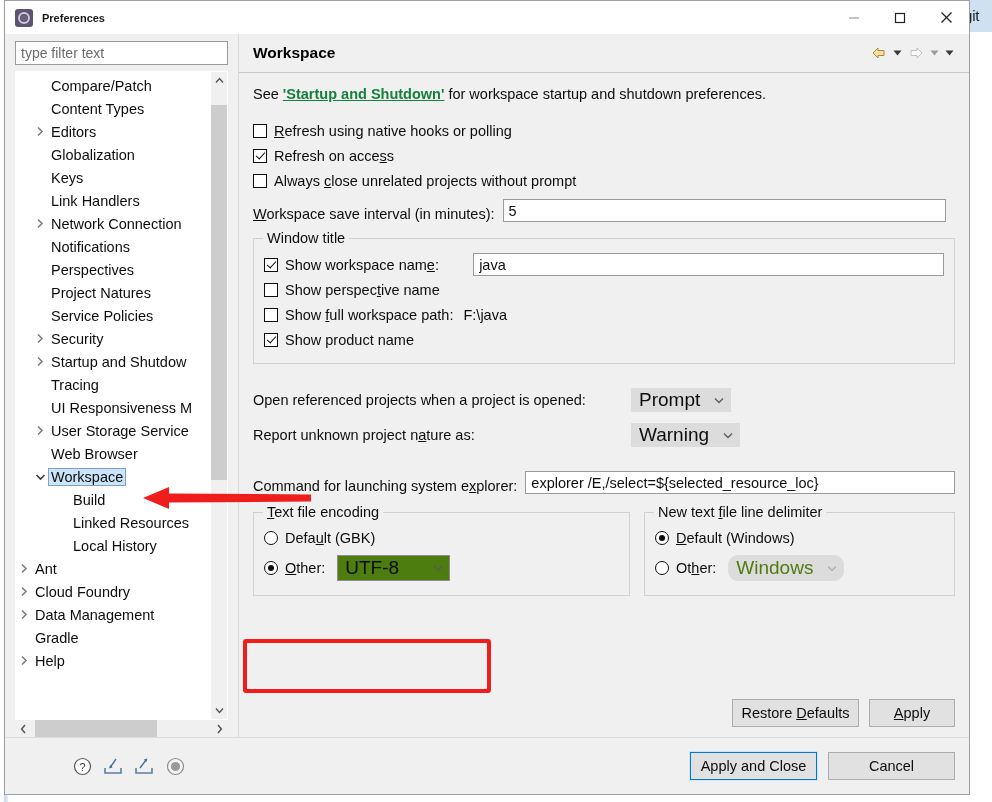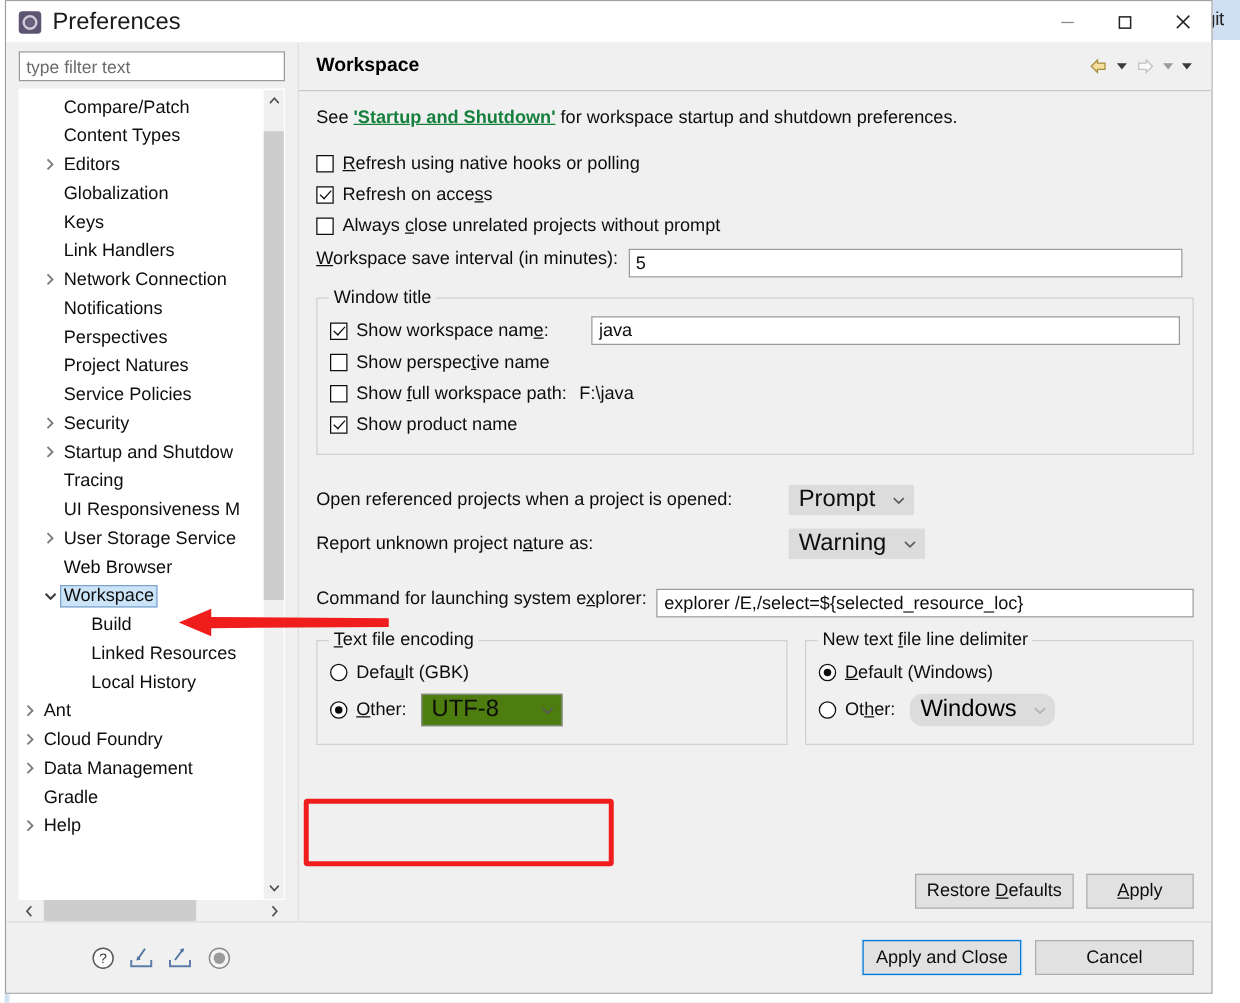--- a/index.html
+++ b/index.html
@@ -69,22 +69,23 @@
     border-radius: 50%;
     border: 2px solid #cfcada;
     box-sizing: border-box;
   }
   #app-icon .gear-core {
     position: absolute; left: 6px; top: 6px; width: 6px; height: 6px;
     border-radius: 50%;
     background: #6b6280;
   }
   #dialog-title {
-    font-size: 19px;
+    font-size: 11px;
     color: #1a1a1a;
+    font-weight: bold;
   }
   .win-btns {
     position: absolute; right: 0; top: 0;
     display: flex; height: 33px;
   }
   .win-btn {
     width: 46px; height: 33px;
     display: flex; align-items: center; justify-content: center;
   }
   .win-btn svg { display:block; }
@@ -276,21 +277,21 @@
     position: absolute;
     left: 4px; top: 0px;
     width: 4px; height: 8px;
     border: solid #0d0d0d;
     border-width: 0 1.6px 1.6px 0;
     transform: rotate(42deg);
   }
   .u { text-decoration: underline; }
 
   .field-row {
-    display: flex; align-items: flex-start;
+    display: flex; align-items: flex-end;
     margin-top: 7px;
   }
   .field-row label { margin-right: 8px; white-space: nowrap; }
   .txtbox {
     border: 1px solid #9a9a9a;
     background: #fff;
     height: 23px;
     box-sizing: border-box;
     font-size: 14.5px;
     padding: 0 5px;
@@ -333,21 +334,21 @@
   }
   .combo .cv { padding-right: 8px; }
   .combo .carr {
     width: 22px; display: flex; align-items: center; justify-content: center;
     color: #4a4a4a;
   }
   .combo.white {
     background: #4d7c0f;
     border: 1px solid #8c8c8c;
   }
-  .combo.disabled { color: #000000; border-radius: 10px; }
+  .combo.disabled { color: #4d7c0f; border-radius: 10px; }
   .combo.disabled .carr { color: #aaa; }
 
   .sel-row { display: flex; align-items: center; margin-bottom: 11px; }
   .sel-row .lbl { width: 378px; }
 
   
   .rb-row { display: flex; align-items: center; height: 26px; }
   .rbo {
     width: 14px; height: 14px;
     border: 1.4px solid #0d0d0d;

